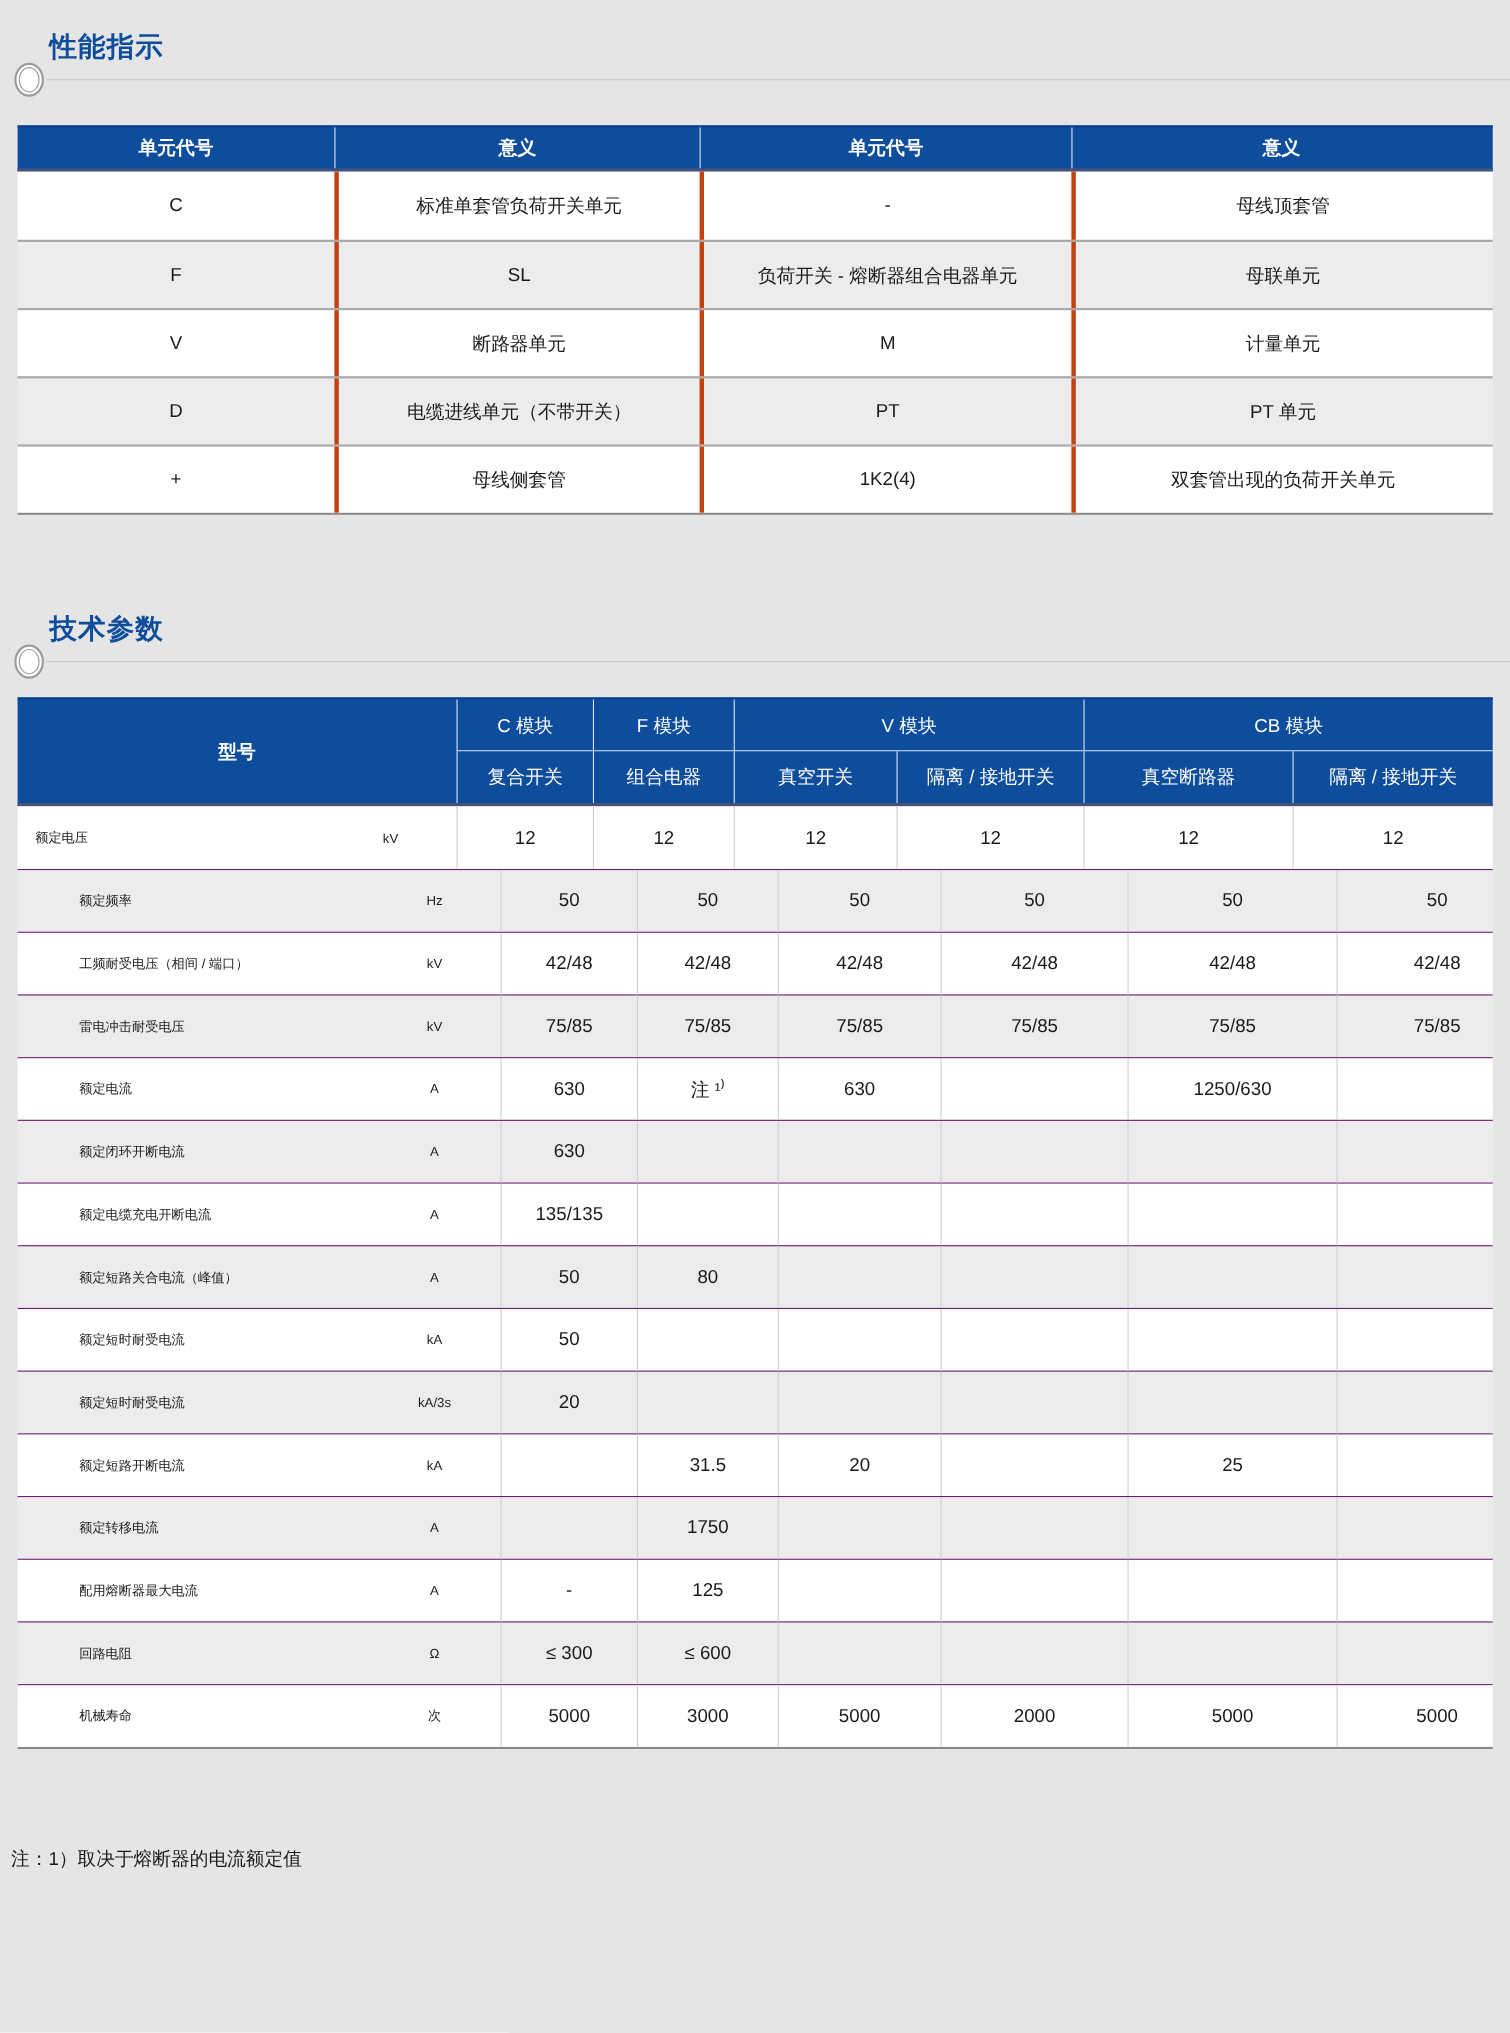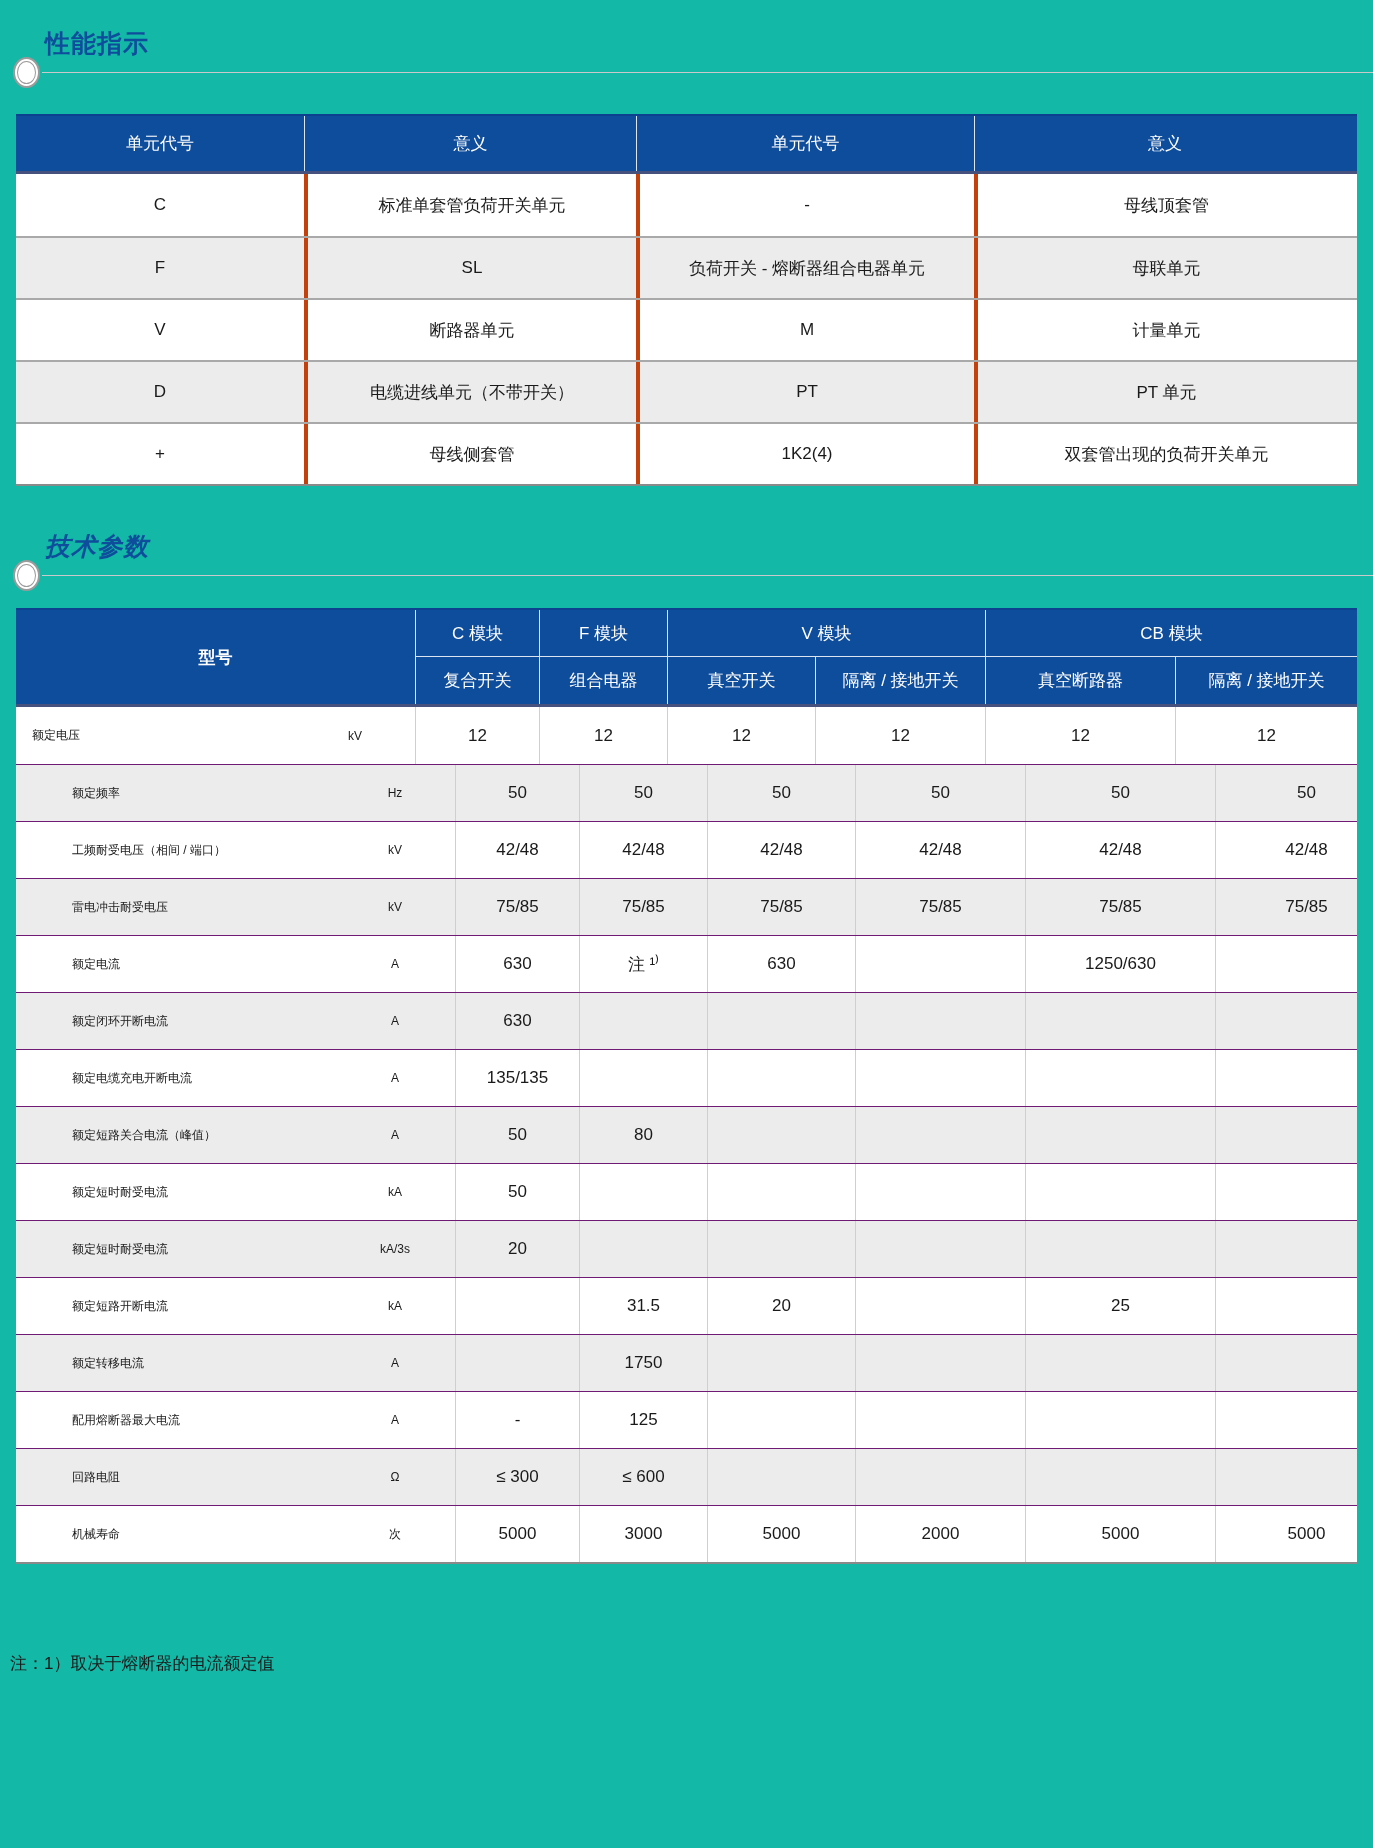--- a/index.html
+++ b/index.html
@@ -1,21 +1,21 @@
 <!DOCTYPE html>
 <html><head>
 <meta charset="utf-8">
 <style>
   * { box-sizing: border-box; margin: 0; padding: 0; }
   html,body { background:#ffffff; }
   .page {
     position: relative;
     width: 1373px;
     height: 1848px;
-    background: #14b8a6;
+    background: #e5e5e5;
     font-family: "Liberation Sans", sans-serif;
     color: #1a1a1a;
     overflow: hidden;
   }
 
   
   .section-head { position: relative; }
   .section-title {
     margin-left: 45px;
     font-size: 25px;
@@ -49,21 +49,22 @@
   }
   .cell {
     display: flex; align-items: center; justify-content: center;
     font-size: 17px; color: #1a1a1a; white-space: nowrap;
   }
 
   
   .t1-head {
     display: grid;
     grid-template-columns: 288px 332px 338px 381px;
-    height: 60px;
+    height: 42px;
+    font-weight: bold;
   }
   .t1-head .hcell + .hcell { border-left: 1px solid rgba(255,255,255,0.85); }
   .t1-body { border-bottom: 2px solid #8a8a8a; }
   .t1-row {
     display: grid;
     grid-template-columns: 288px 332px 338px 381px;
     height: 62px;
     background: #ffffff;
   }
   .t1-row + .t1-row { border-top: 2px solid #a9a9a9; }
@@ -110,21 +111,21 @@
   
   .footnote {
     margin: 88px 0 0 10px;
     font-size: 17px;
     color: #1a1a1a;
   }
 
   
   #perf-head { padding-top: 27px; }
   #perf-table { margin-top: 41px; }
-  #tech-head { padding-top: 44px; font-style: italic; }
+  #tech-head { padding-top: 88px; }
   #tech-table { margin-top: 32px; }
 </style>
 </head>
 <body>
 
 <div class="page">
 
   <div class="section-head" id="perf-head">
     <h2 class="section-title">性能指示</h2>
     <div class="rule-row">

